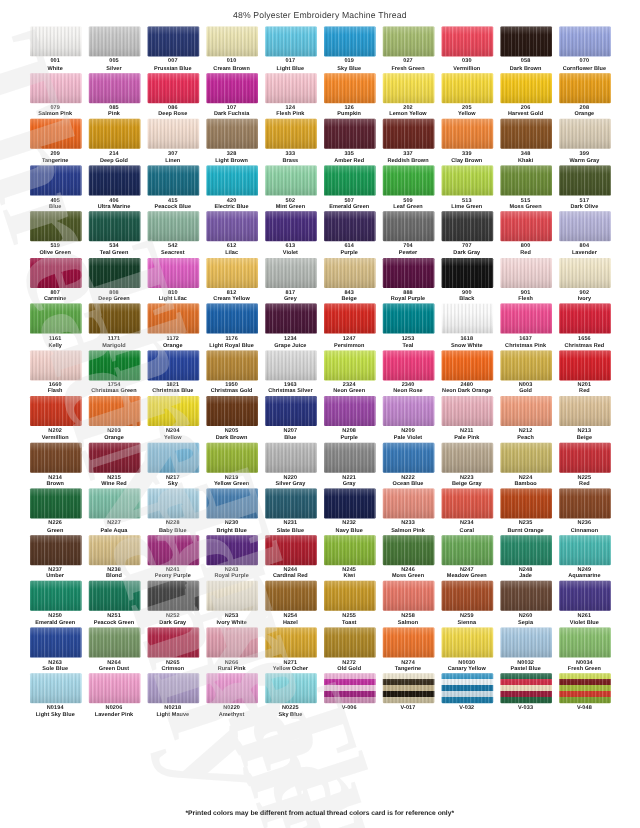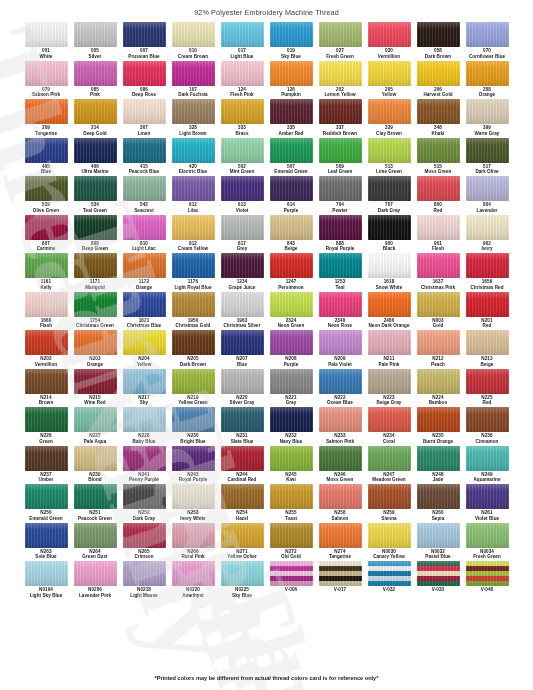--- a/index.html
+++ b/index.html
@@ -120,21 +120,21 @@
 
 <div id="page">
 
   <div class="watermark">
     <div class="wm-t" style="left:55px;top:14px;font-size:110px;transform:rotate(72deg);">ThreadNanny</div>
     <div class="wm-t" style="left:150px;top:190px;font-size:96px;transform:rotate(72deg);">ThreadNanny</div>
     <div class="wm-t" style="left:230px;top:380px;font-size:96px;transform:rotate(72deg);">ThreadNanny</div>
     <div class="wm-t" style="left:300px;top:560px;font-size:90px;transform:rotate(72deg);">ThreadNanny</div>
   </div>
 
-  <div class="chart-title">92% Polyester Embroidery Machine Thread</div>
+  <div class="chart-title">48% Polyester Embroidery Machine Thread</div>
 
   <div class="rows" id="rows">
       <div class="row">
         <div class="cell">
           <div class="swatch" style="background: rgb(245, 244, 242);"></div>
           <div class="labels">
             <span class="code">001</span>
             <span class="nm">White</span>
           </div>
         </div>

